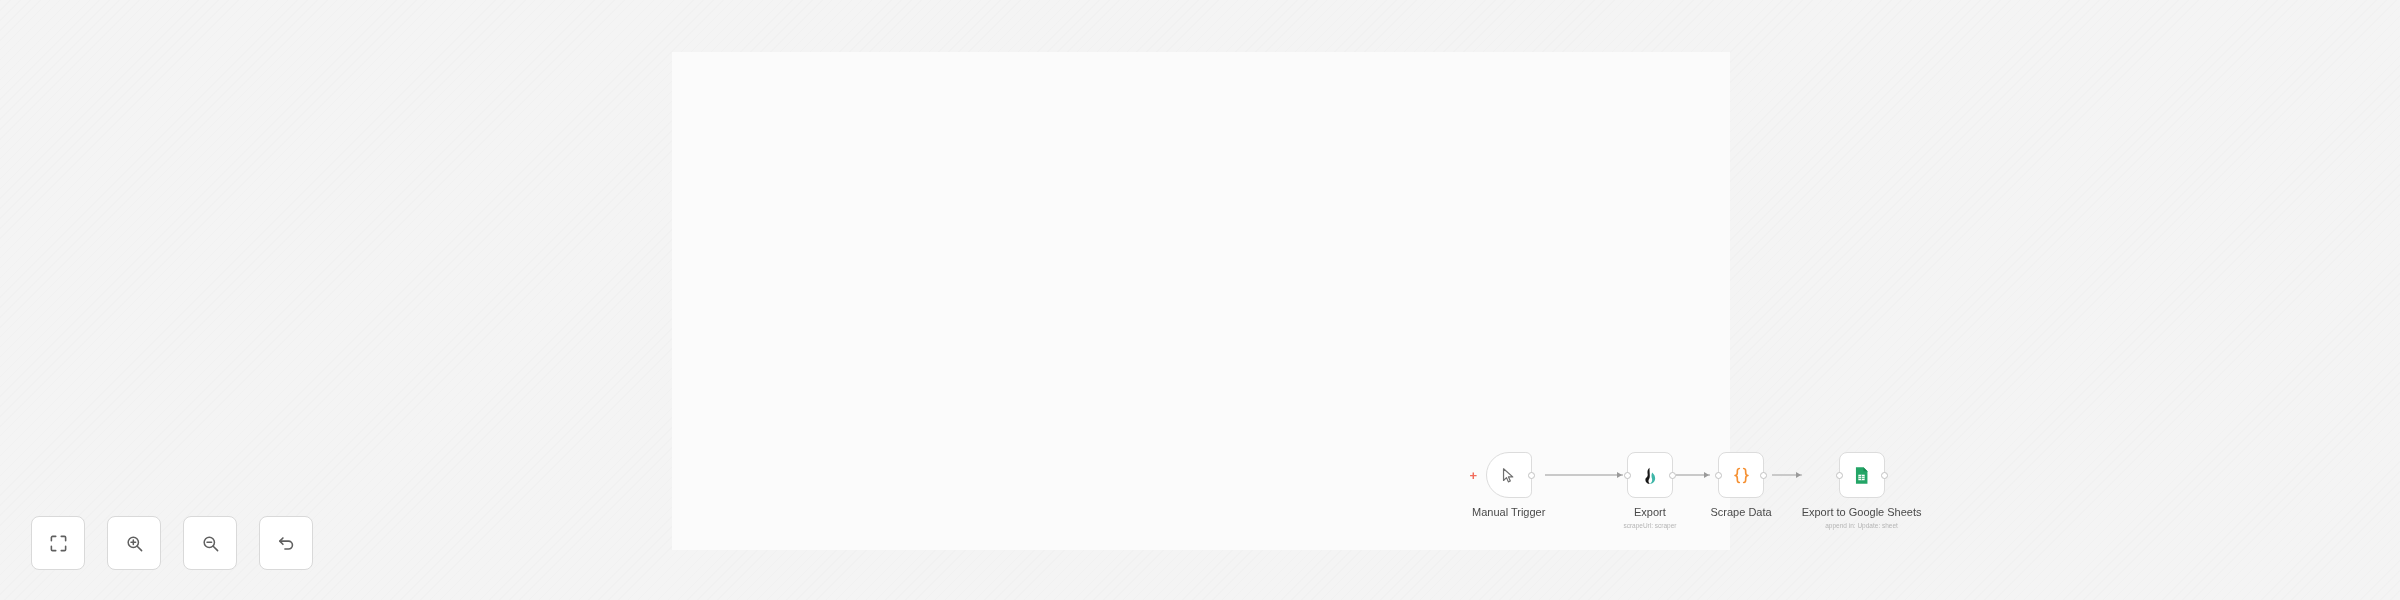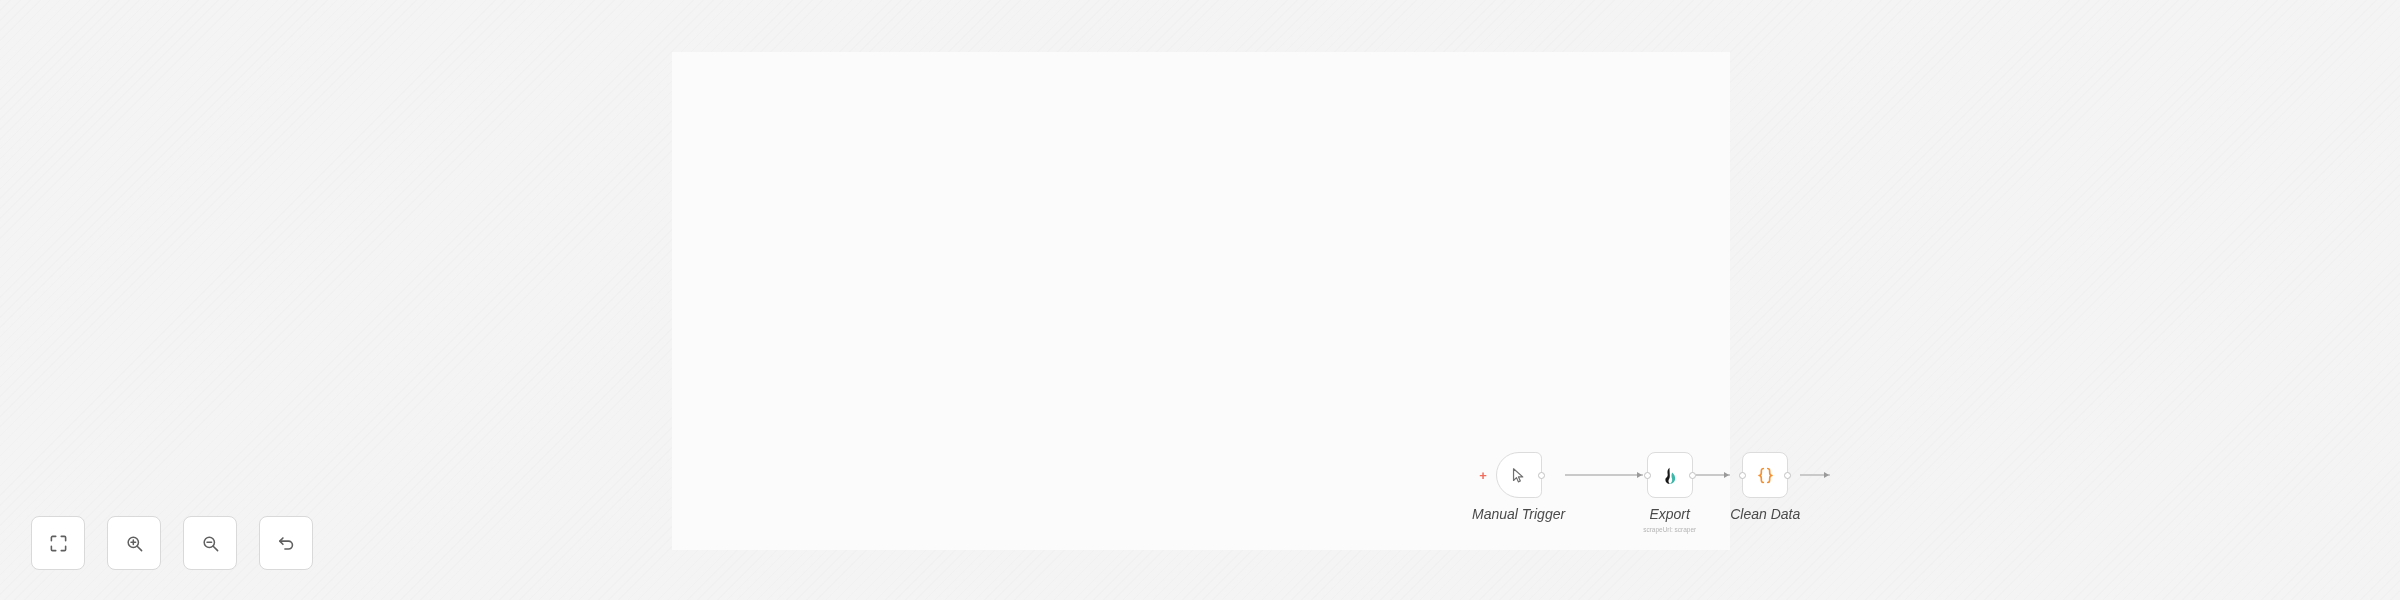--- a/index.html
+++ b/index.html
@@ -40,21 +40,21 @@
     border:1px solid #dcdcdc;
     border-radius:8px;
     display:flex; align-items:center; justify-content:center;
     box-shadow:0 0 0 0 rgba(0,0,0,0);
   }
   .node-box.trigger {
     border-radius:30px 8px 8px 30px;
   }
 
   .node-labels { margin-top:8px; text-align:center; line-height:1.25; }
-  .node-title { font-size:14px; color:#4a4a4a; white-space:nowrap;font-style:italic; }
+  .node-title { font-size:11px; color:#4a4a4a; white-space:nowrap; }
   .node-sub { font-size:6.5px; color:#b5b5b5; white-space:nowrap; margin-top:2px; }
 
   
   .port {
     position:absolute; top:50%;
     width:7px; height:7px; margin-top:-3.5px;
     background:#ffffff;
     border:1.2px solid #c2c2c2;
     border-radius:50%;
   }
@@ -163,29 +163,49 @@
         <span class="port in"></span>
         <span>
           <svg class="icon-svg" width="21" height="21" viewBox="0 0 24 24" fill="none" stroke="#f59032" stroke-width="1.9" stroke-linecap="round" stroke-linejoin="round">
             <path d="M9.5 4 C7 4 7.2 7 7.2 9 C7.2 11 6 11.8 4.6 12 C6 12.2 7.2 13 7.2 15 C7.2 17 7 20 9.5 20"></path>
             <path d="M14.5 4 C17 4 16.8 7 16.8 9 C16.8 11 18 11.8 19.4 12 C18 12.2 16.8 13 16.8 15 C16.8 17 17 20 14.5 20"></path>
           </svg>
         </span>
         <span class="port out"></span>
       </div>
       <div class="node-labels">
-        <div class="node-title">Clean Data</div>
+        <div class="node-title">Scrape Data</div>
       </div>
     </div>
 
     <div class="connector conn-short">
       <div class="line"></div>
       <div class="arrow"></div>
     </div>
 
+    <div class="node-slot">
+      <div class="node-box">
+        <span class="port in"></span>
+        <span>
+          <svg class="icon-svg" width="19" height="19" viewBox="0 0 24 24">
+            <path d="M5 1.5 H14.5 L19.5 6.5 V22.5 H5 Z" fill="#23a566"></path>
+            <path d="M14.5 1.5 L19.5 6.5 H14.5 Z" fill="#1a8a53"></path>
+            <rect x="8" y="11" width="8" height="7" fill="#ffffff"></rect>
+            <rect x="8" y="13.2" width="8" height="0.8" fill="#23a566"></rect>
+            <rect x="8" y="15.5" width="8" height="0.8" fill="#23a566"></rect>
+            <rect x="11.6" y="11" width="0.8" height="7" fill="#23a566"></rect>
+          </svg>
+        </span>
+        <span class="port out"></span>
+      </div>
+      <div class="node-labels">
+        <div class="node-title">Export to Google Sheets</div>
+        <div class="node-sub">append in: Update: sheet</div>
+      </div>
+    </div>
 
   </div>
 </div>
 
 <div id="toolbar">
 
   <div class="tool-btn">
     <span>
       <svg class="icon-svg" width="19" height="19" viewBox="0 0 24 24" fill="none" stroke="#5f5f5f" stroke-width="2" stroke-linecap="round" stroke-linejoin="round">
         <path d="M3 8.5 V4.5 A1.5 1.5 0 0 1 4.5 3 H8.5"></path>

